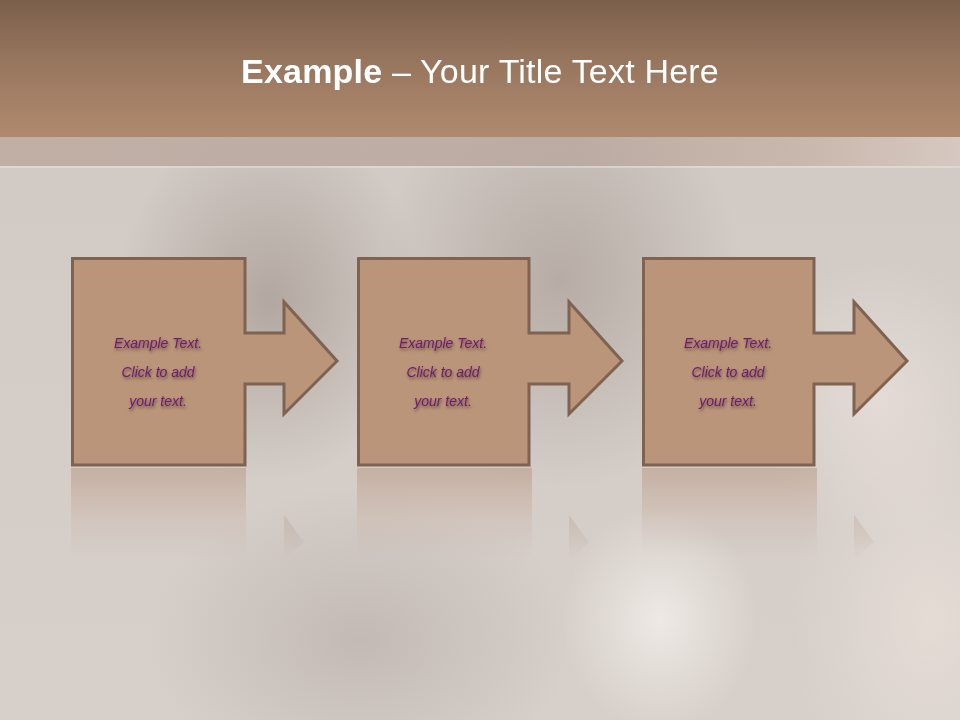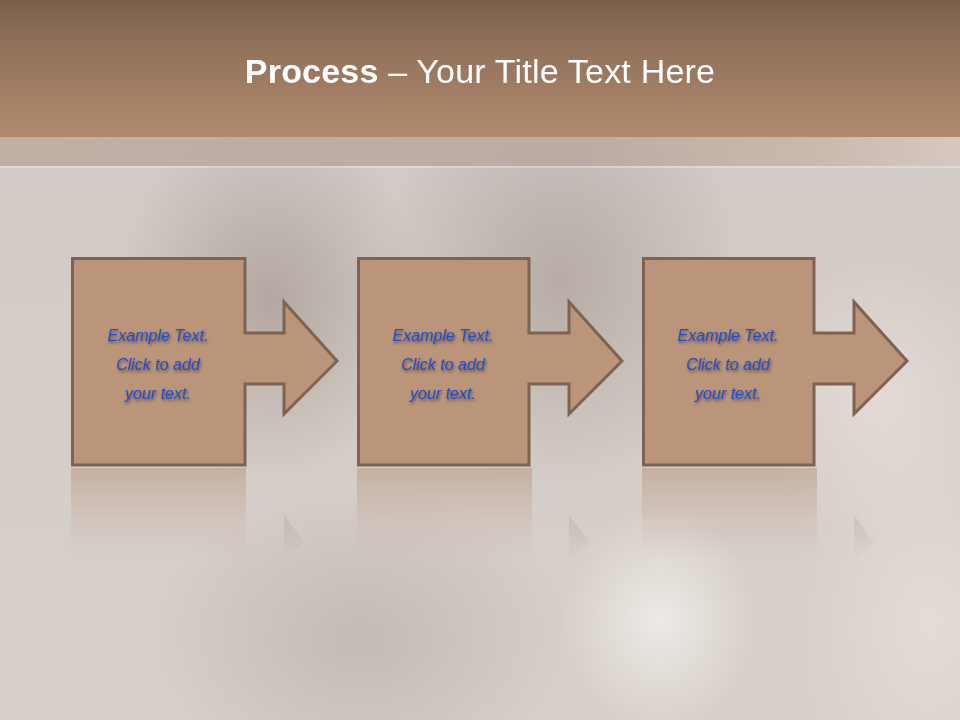--- a/index.html
+++ b/index.html
@@ -16,35 +16,35 @@
   }
   .header { position:absolute; left:0; top:0; width:960px; height:137px;
     background:linear-gradient(180deg, #7b5f4b 0%, #95745d 40%, #b08a6e 100%); }
   .title { position:absolute; left:0; top:52px; width:960px; text-align:center; color:#ffffff; font-size:34px; letter-spacing:0.2px; }
   .title .bold { font-weight:bold; }
   .band { position:absolute; left:0; top:137px; width:960px; height:29px;
     background:linear-gradient(90deg, rgba(190,170,160,0.85) 0%, rgba(185,168,158,0.85) 60%, rgba(200,180,168,0.8) 85%, rgba(215,200,192,0.85) 100%); }
   .band-edge { position:absolute; left:0; top:166px; width:960px; height:2px; background:rgba(235,228,224,0.5); }
   .step { position:absolute; top:257px; width:270px; height:210px; }
   .step svg { position:absolute; left:0; top:0; overflow:visible; }
-  .step-text { position:absolute; left:0; top:64px; width:174px; text-align:center; color:#1d4ed8; font-style:italic; font-size:16px; line-height:29px;
+  .step-text { position:absolute; left:0; top:72px; width:174px; text-align:center; color:#701a75; font-style:italic; font-size:14px; line-height:29px;
     text-shadow: 1px 2px 3px rgba(60,40,30,0.65); }
   .reflect { position:absolute; top:468px; width:175px; height:90px;
     background:linear-gradient(180deg, rgba(180,140,115,0.45) 0%, rgba(200,170,150,0.2) 60%, rgba(210,200,195,0) 100%); }
   .reflect-arrow { position:absolute; top:515px; width:20px; height:45px;
     background:linear-gradient(180deg, rgba(170,140,120,0.25), rgba(200,190,185,0)); clip-path:polygon(0 0, 100% 60%, 0 100%); }
 </style>
 </head>
 <body>
 
 <div class="bg"></div>
 
 <div class="header">
   <div class="title">
-    <span class="bold">Process</span><span> – Your Title Text Here</span>
+    <span class="bold">Example</span><span> – Your Title Text Here</span>
   </div>
 </div>
 <div class="band"></div>
 <div class="band-edge"></div>
 
 <div class="step" style="left:71px;">
   <svg width="270" height="210">
     <path d="M1.5 1.5 H174 V76 H213 V45 L266 104 L213 157 V127 H174 V208 H1.5 Z" fill="#bb9579" stroke="#7e6352" stroke-width="3" stroke-linejoin="miter"></path>
   </svg>
   <div class="step-text">

